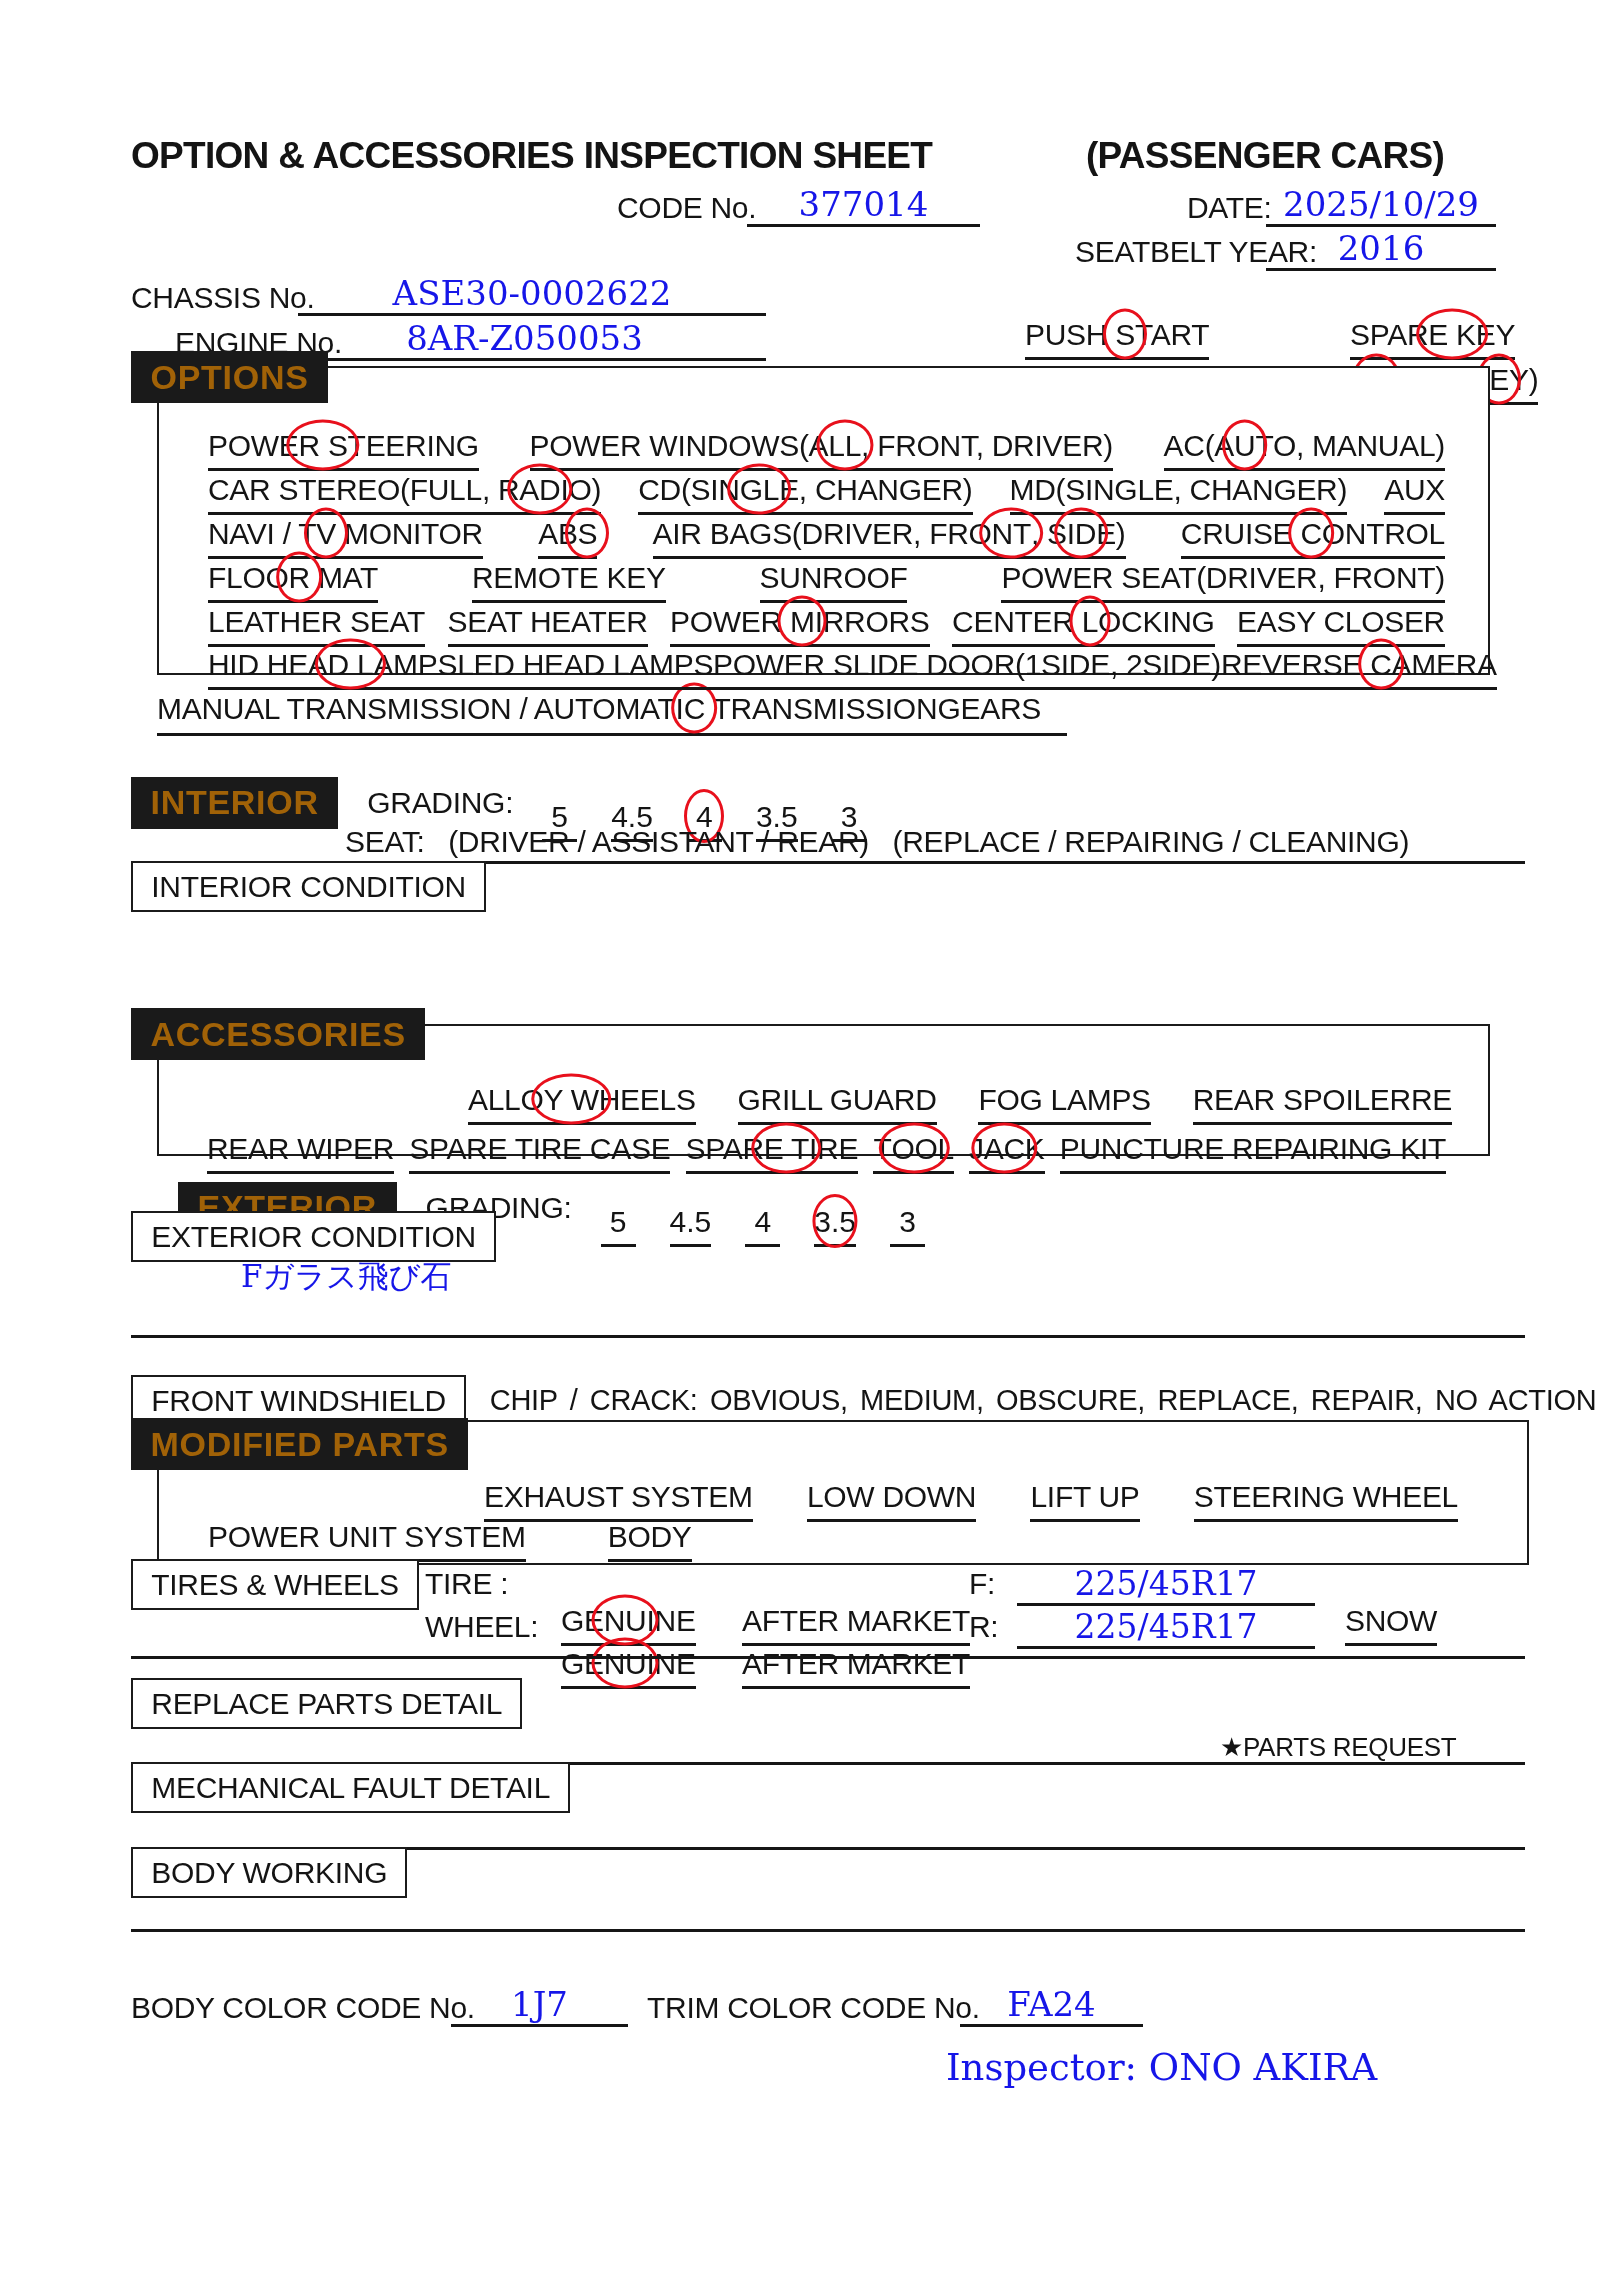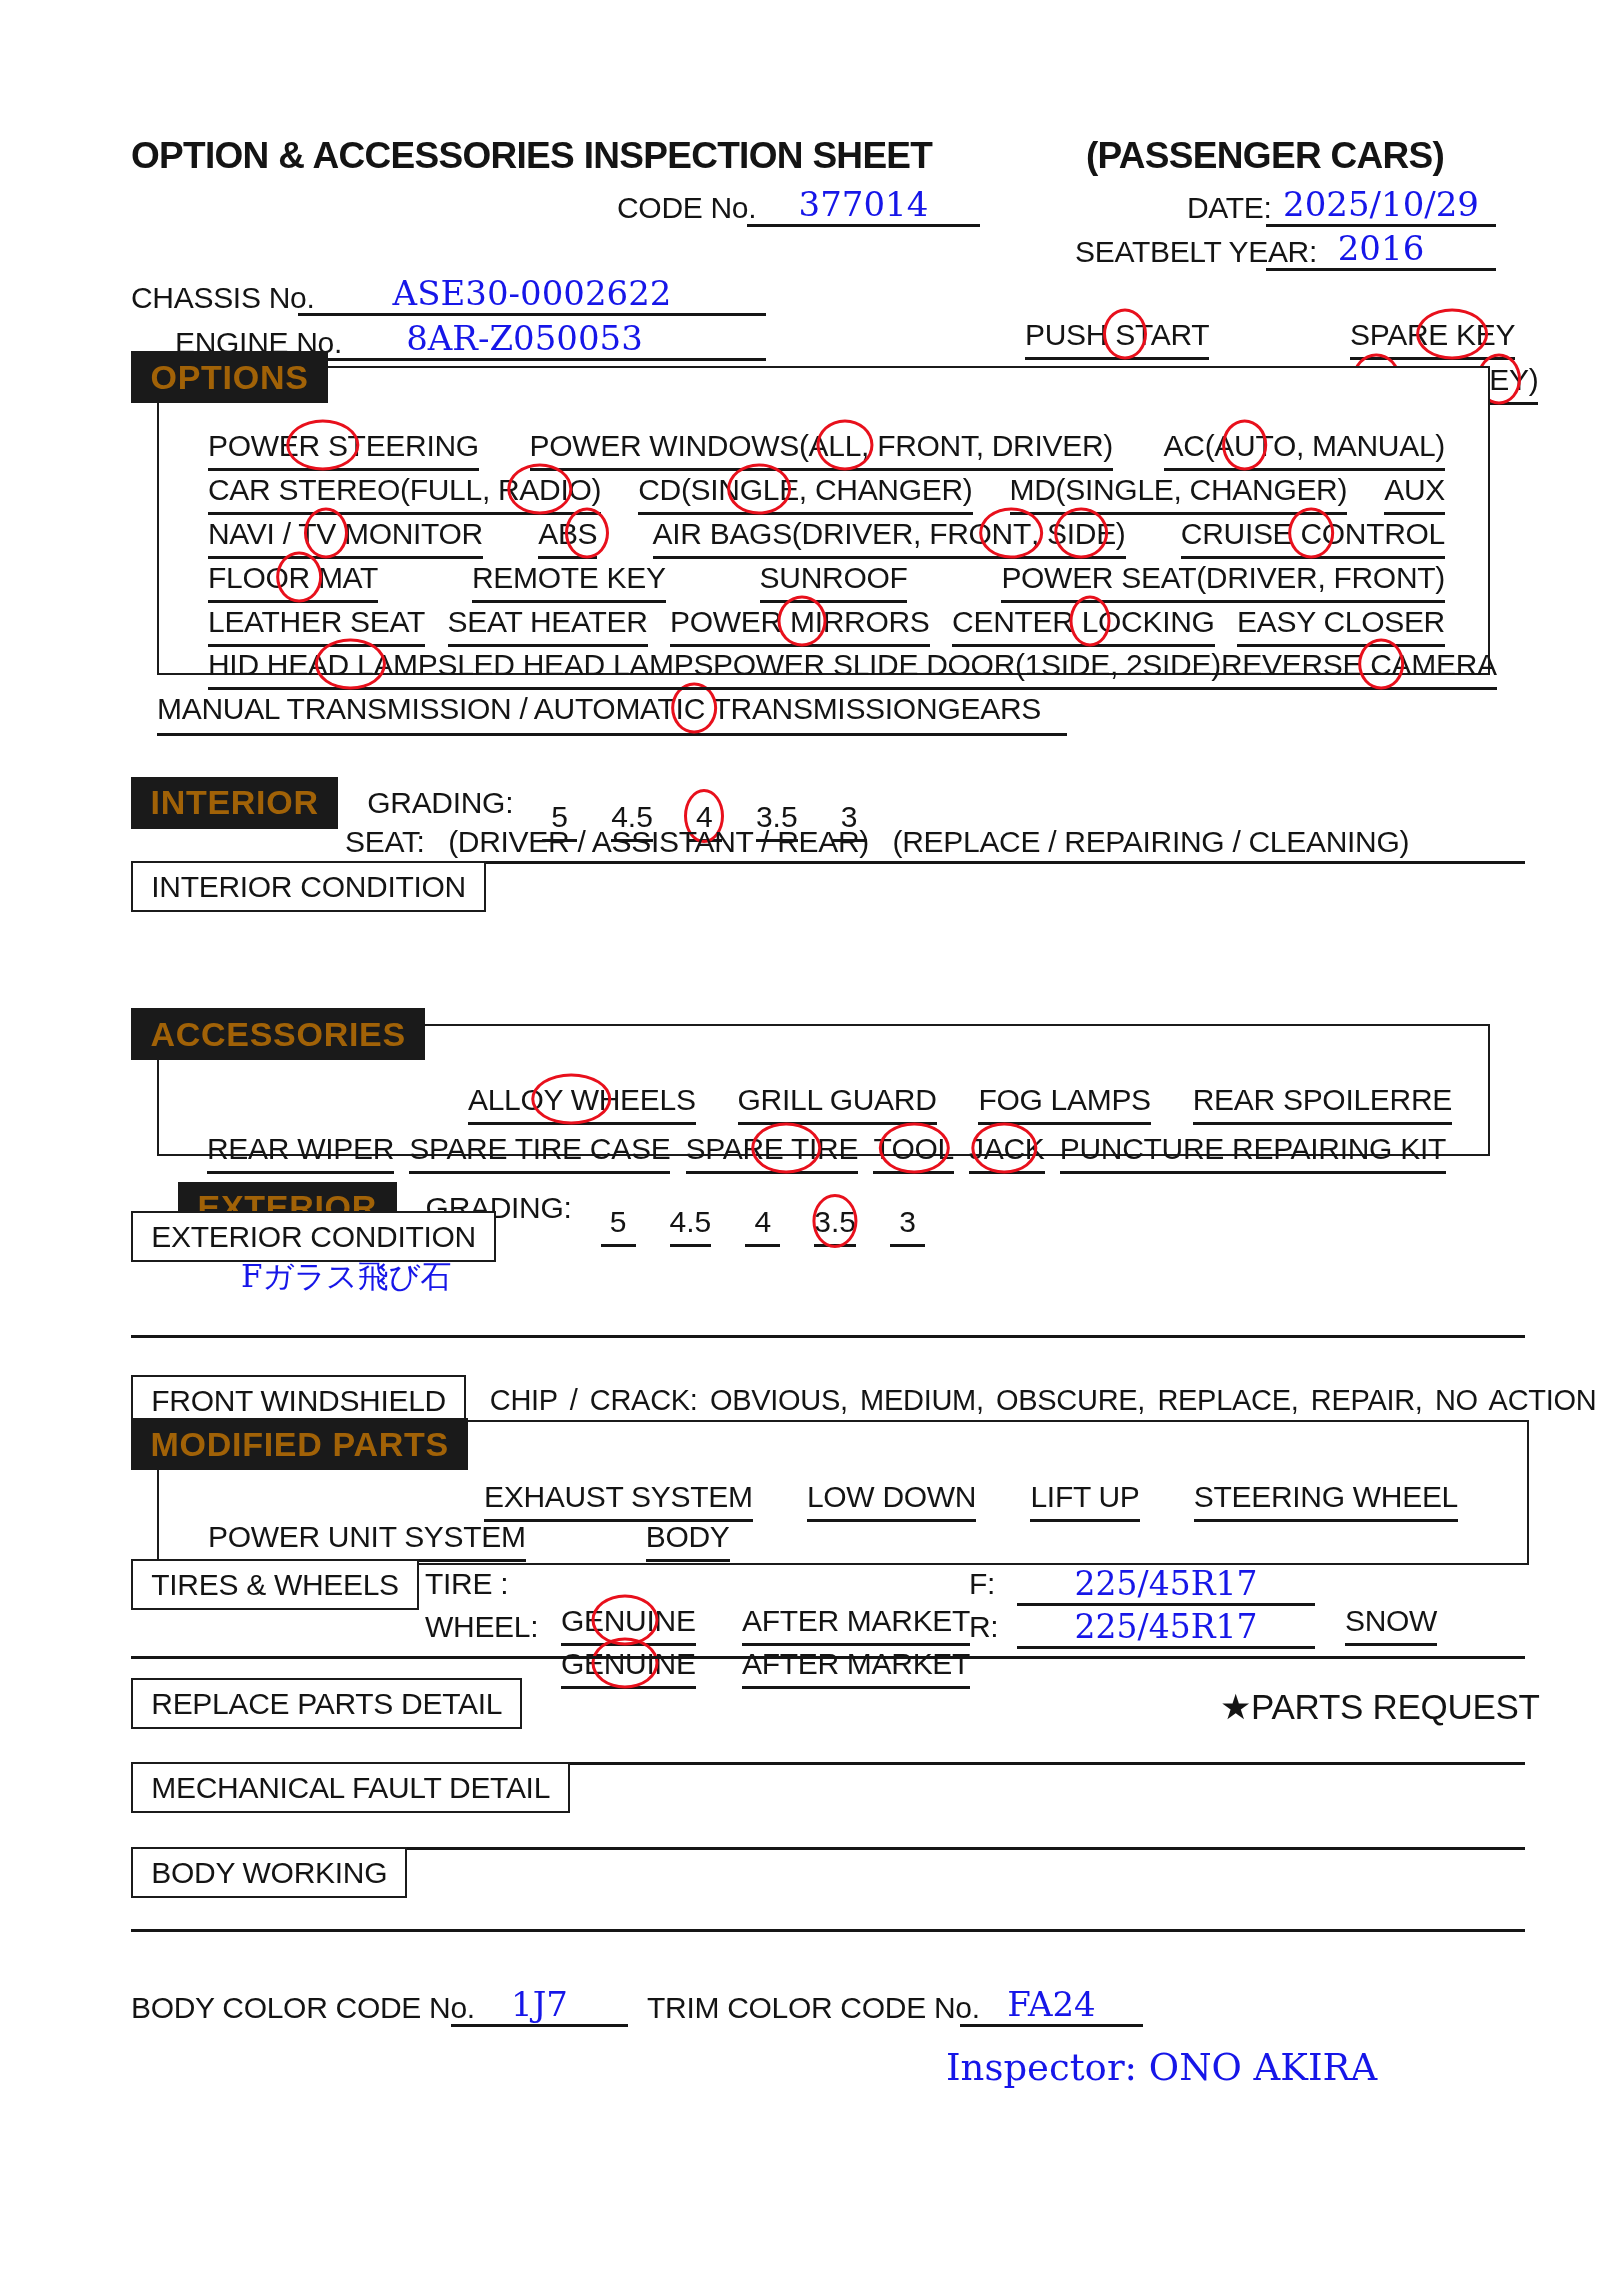--- a/index.html
+++ b/index.html
@@ -185,21 +185,21 @@
 
   <div class="obox" style="left:157px;top:1420px;width:1368px;height:141px;"></div>
   <div class="abs tab" style="left:131px;top:1418px;">MODIFIED PARTS</div>
   <div class="orow" style="left:484px;top:1443px;width:974px;">
 
   <span class="opt under">EXHAUST SYSTEM</span>
       <span class="opt under">LOW DOWN</span>
       <span class="opt under">LIFT UP</span>
       <span class="opt under">STEERING WHEEL</span>
     </div>
-  <div class="orow" style="left:208px;top:1483px;width:589px;justify-content:flex-start;gap:120px;">
+  <div class="orow" style="left:208px;top:1483px;width:589px;justify-content:flex-start;gap:82px;">
 
   <span class="opt under">POWER UNIT SYSTEM</span>
       <span class="opt under">BODY</span>
     </div>
   <div class="abs lab under" style="left:208px;top:1524px;">OTHERS:</div>
 
   <div class="abs boxlab" style="left:131px;top:1559px;">TIRES &amp; WHEELS</div>
   <div class="abs lab" style="left:425px;top:1567px;">TIRE :</div>
   <div class="abs lab under" style="left:561px;top:1567px;"><span>GE</span><span class="circ">NU</span><span>INE</span></div>
   <div class="abs lab under" style="left:742px;top:1567px;">AFTER MARKET</div>
@@ -209,21 +209,21 @@
 
   <div class="abs lab" style="left:425px;top:1610px;">WHEEL:</div>
   <div class="abs lab under" style="left:561px;top:1610px;"><span>GE</span><span class="circ">NU</span><span>INE</span></div>
   <div class="abs lab under" style="left:742px;top:1610px;">AFTER MARKET</div>
   <div class="abs lab" style="left:969px;top:1610px;">R:</div>
   <div class="wline" style="left:1017px;top:1596px;width:298px;height:47px;font-size:33px;">225/45R17</div>
 
   <div class="hline" style="left:131px;top:1656px;width:1394px;"></div>
 
   <div class="abs boxlab" style="left:131px;top:1678px;">REPLACE PARTS DETAIL</div>
-  <div class="abs lab" style="left:1220px;top:1687px;font-size:35px;">★PARTS REQUEST</div>
+  <div class="abs lab" style="left:1220px;top:1732px;font-size:26px;">★PARTS REQUEST</div>
 
   <div class="hline" style="left:131px;top:1762px;width:1394px;"></div>
   <div class="abs boxlab" style="left:131px;top:1762px;">MECHANICAL FAULT DETAIL</div>
 
   <div class="hline" style="left:131px;top:1847px;width:1394px;"></div>
   <div class="abs boxlab" style="left:131px;top:1847px;">BODY WORKING</div>
 
   <div class="hline" style="left:131px;top:1929px;width:1394px;"></div>
 
   <div class="abs lab" style="left:131px;top:1991px;">BODY COLOR CODE No.</div>

